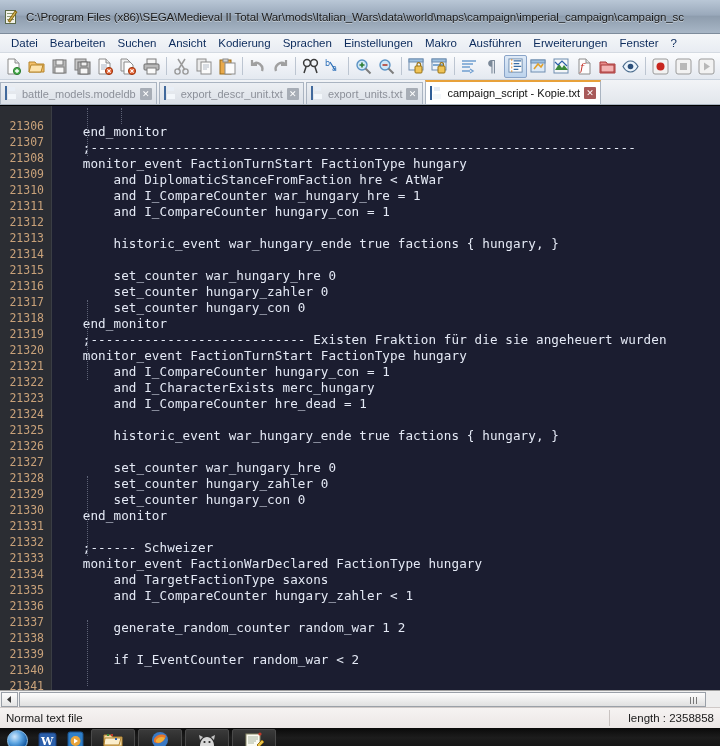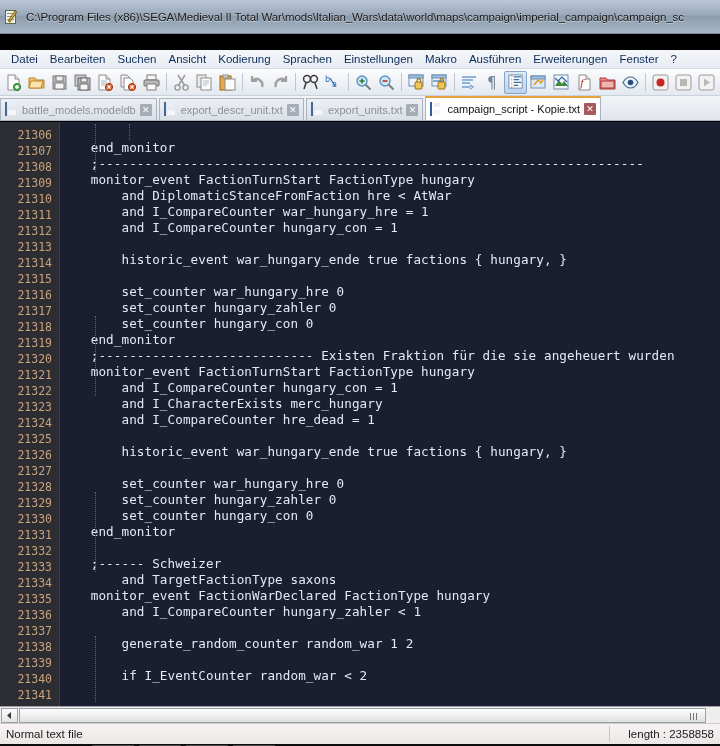--- a/index.html
+++ b/index.html
@@ -64,21 +64,20 @@
 
   
   .menubar {
     height: 19px;
     background: linear-gradient(to bottom, #f4f6f9, #e8ecf2);
     display: flex;
     align-items: center;
     padding-left: 5px;
     box-sizing: border-box;
     border-bottom: 1px solid #d4dae2;
-    margin-top: 16px;
   }
   .menu-item {
     font-size: 11.5px;
     color: #0b2a5b;
     padding: 1px 6px 2px 6px;
     white-space: nowrap;
     cursor: default;
   }
 
   
@@ -190,24 +189,24 @@
     background: #1b1d30;
     overflow: hidden;
     border-top: 1px solid #000;
   }
   .code-scroll {
     position: relative;
     display: flex;
     height: 100%;
   }
   .gutter {
-    width: 60px;
+    width: 52px;
     background: #2b2d33;
     flex: 0 0 auto;
-    padding-top: 5px;
+    padding-top: 12px;
     box-sizing: border-box;
     border-right: 1px solid #3a3d44;
   }
   .ln {
     height: 16px;
     line-height: 16px;
     text-align: right;
     padding-right: 7px;
     font-family: "DejaVu Sans Mono", monospace;
     font-size: 11.5px;
@@ -712,22 +711,22 @@
           <div class="cl">        and I_CompareCounter hre_dead = 1</div>
           <div class="cl">&nbsp;</div>
           <div class="cl">        historic_event war_hungary_ende true factions { hungary, }</div>
           <div class="cl">&nbsp;</div>
           <div class="cl">        set_counter war_hungary_hre 0</div>
           <div class="cl">        set_counter hungary_zahler 0</div>
           <div class="cl">        set_counter hungary_con 0</div>
           <div class="cl">    end_monitor</div>
           <div class="cl">&nbsp;</div>
           <div class="cl">    ;------ Schweizer</div>
+          <div class="cl">    monitor_event FactionWarDeclared FactionType hungary</div>
           <div class="cl">        and TargetFactionType saxons</div>
-          <div class="cl">    monitor_event FactionWarDeclared FactionType hungary</div>
           <div class="cl">        and I_CompareCounter hungary_zahler &lt; 1</div>
           <div class="cl">&nbsp;</div>
           <div class="cl">        generate_random_counter random_war 1 2</div>
           <div class="cl">&nbsp;</div>
           <div class="cl">        if I_EventCounter random_war &lt; 2</div>
         </div>
     </div>
   </div>
 
   <div class="hscroll">

